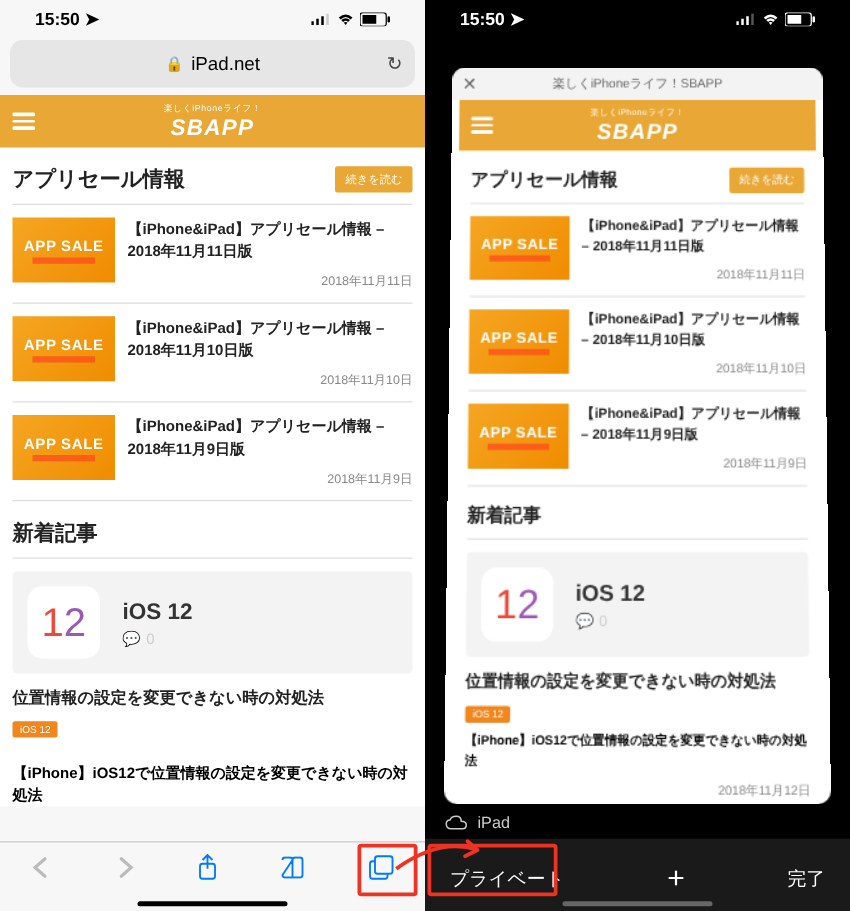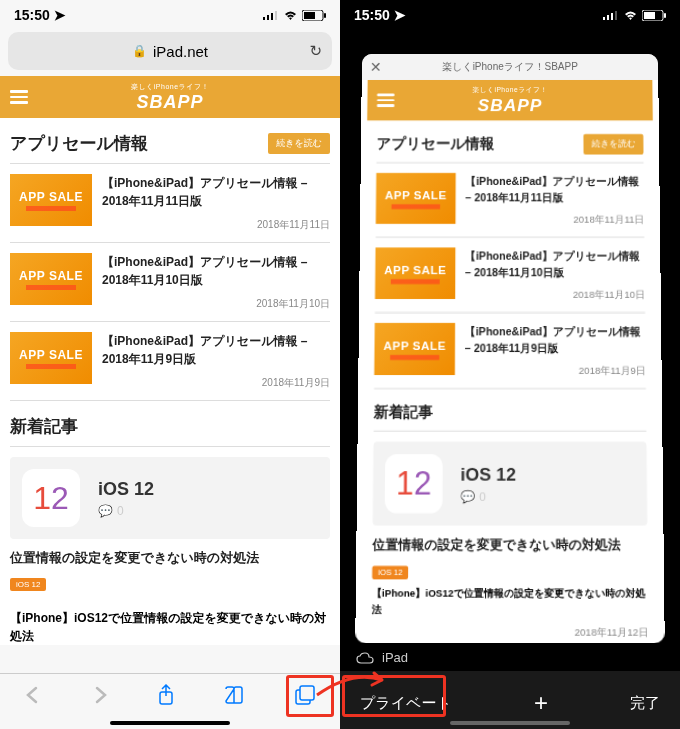--- a/index.html
+++ b/index.html
@@ -2,21 +2,21 @@
 <html><head>
 <meta charset="utf-8">
 <style>
 * { margin: 0; padding: 0; box-sizing: border-box; font-family: -apple-system, "Hiragino Sans", sans-serif; }
 body { width: 680px; height: 729px; display: flex; background: #fff; position: relative; }
 .phone { width: 340px; height: 729px; position: relative; overflow: hidden; }
 .phone.left { background: #f7f7f7; }
 .phone.right { background: #000; }
 
 
-.status-bar { height: 30px; display: flex; justify-content: space-between; align-items: center; padding: 0 14px; font-size: 14px; font-weight: 600; }
+.status-bar { height: 30px; display: flex; justify-content: space-between; align-items: center; padding: 0 28px; font-size: 14px; font-weight: 600; }
 .phone.left .status-bar { color: #000; }
 .phone.right .status-bar { color: #fff; }
 .status-right { display: flex; gap: 4px; align-items: center; }
 
 
 .url-bar { height: 38px; margin: 2px 8px 6px; background: #e6e6e6; border-radius: 10px; display: flex; align-items: center; justify-content: center; gap: 6px; font-size: 15px; position: relative; }
 .lock-icon { font-size: 12px; }
 .reload-icon { position: absolute; right: 10px; color: #444; }
 
 

